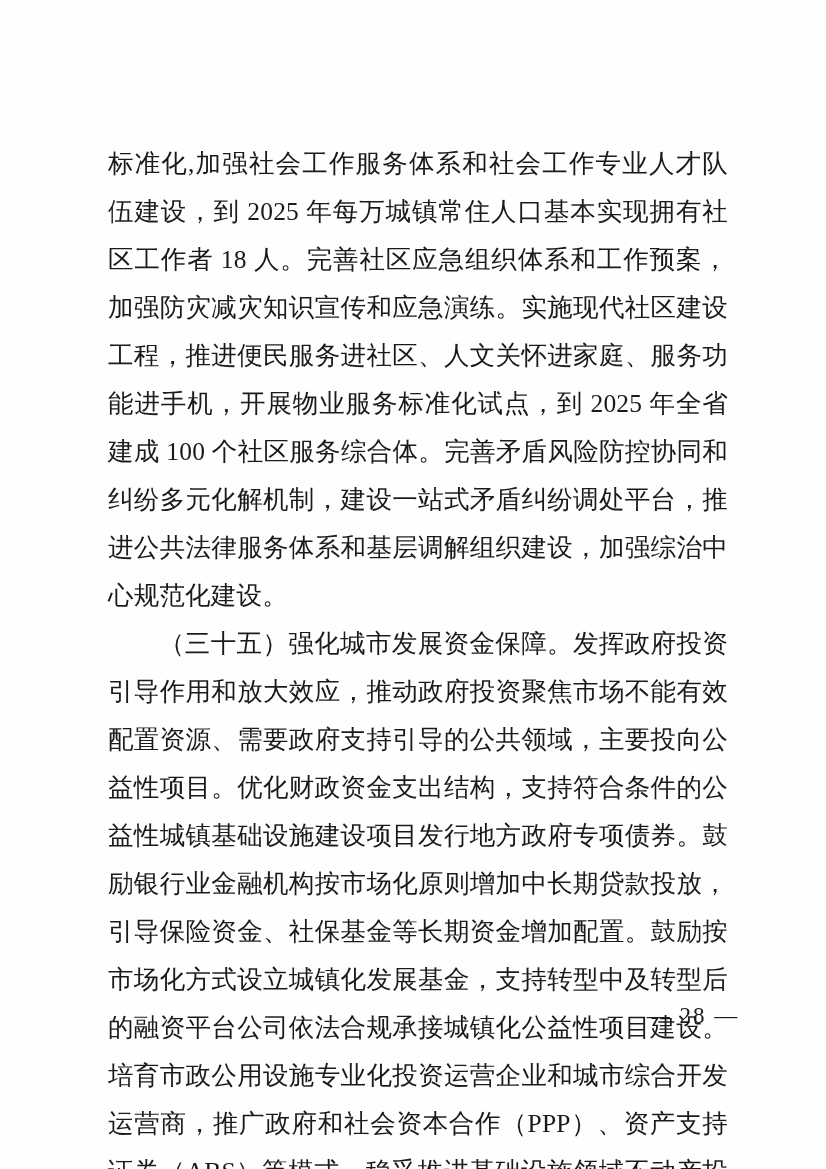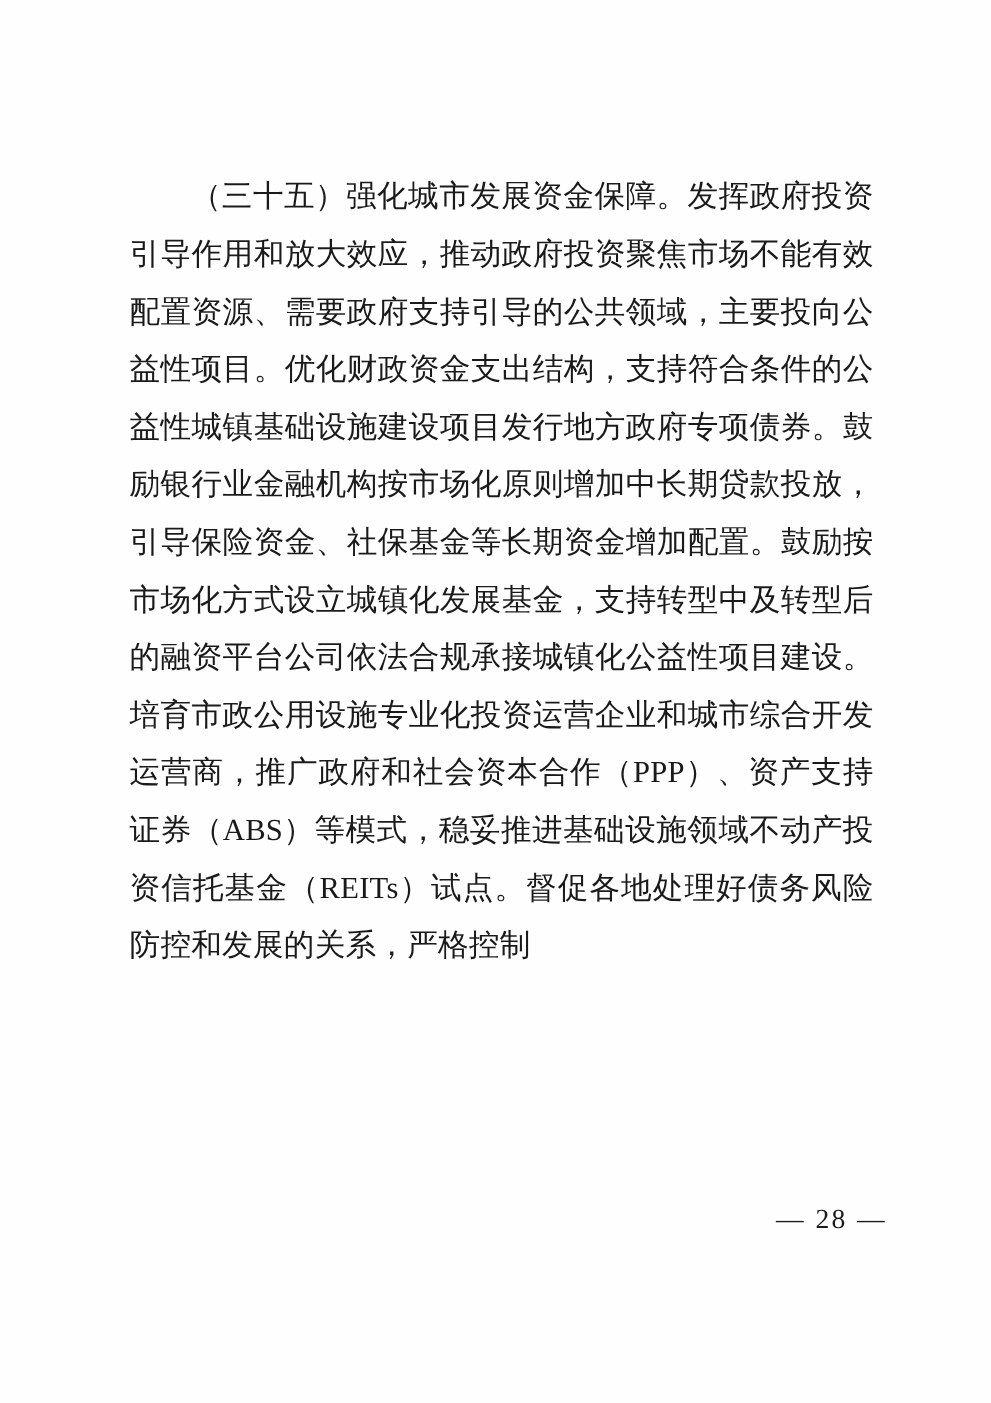--- a/index.html
+++ b/index.html
@@ -63,20 +63,21 @@
     padding: 0 10px;
     margin-left: 560px;
   }
 </style>
 </head>
 <body>
 
 <div class="page">
   <div class="content">
 
+    <p class="para">标准化,加强社会工作服务体系和社会工作专业人才队伍建设，到 2025 年每万城镇常住人口基本实现拥有社区工作者 18 人。完善社区应急组织体系和工作预案，加强防灾减灾知识宣传和应急演练。实施现代社区建设工程，推进便民服务进社区、人文关怀进家庭、服务功能进手机，开展物业服务标准化试点，到 2025 年全省建成 100 个社区服务综合体。完善矛盾风险防控协同和纠纷多元化解机制，建设一站式矛盾纠纷调处平台，推进公共法律服务体系和基层调解组织建设，加强综治中心规范化建设。</p>
 
     <p class="para indent"><span class="bold-head">（三十五）强化城市发展资金保障。</span><span>发挥政府投资引导作用和放大效应，推动政府投资聚焦市场不能有效配置资源、需要政府支持引导的公共领域，主要投向公益性项目。优化财政资金支出结构，支持符合条件的公益性城镇基础设施建设项目发行地方政府专项债券。鼓励银行业金融机构按市场化原则增加中长期贷款投放，引导保险资金、社保基金等长期资金增加配置。鼓励按市场化方式设立城镇化发展基金，支持转型中及转型后的融资平台公司依法合规承接城镇化公益性项目建设。培育市政公用设施专业化投资运营企业和城市综合开发运营商，推广政府和社会资本合作（PPP）、资产支持证券（ABS）等模式，稳妥推进基础设施领域不动产投资信托基金（REITs）试点。督促各地处理好债务风险防控和发展的关系，严格控制</span></p>
 
   </div>
 
   <div class="pagenum">
     <span class="num">— 28 —</span>
   </div>
 </div>
 

